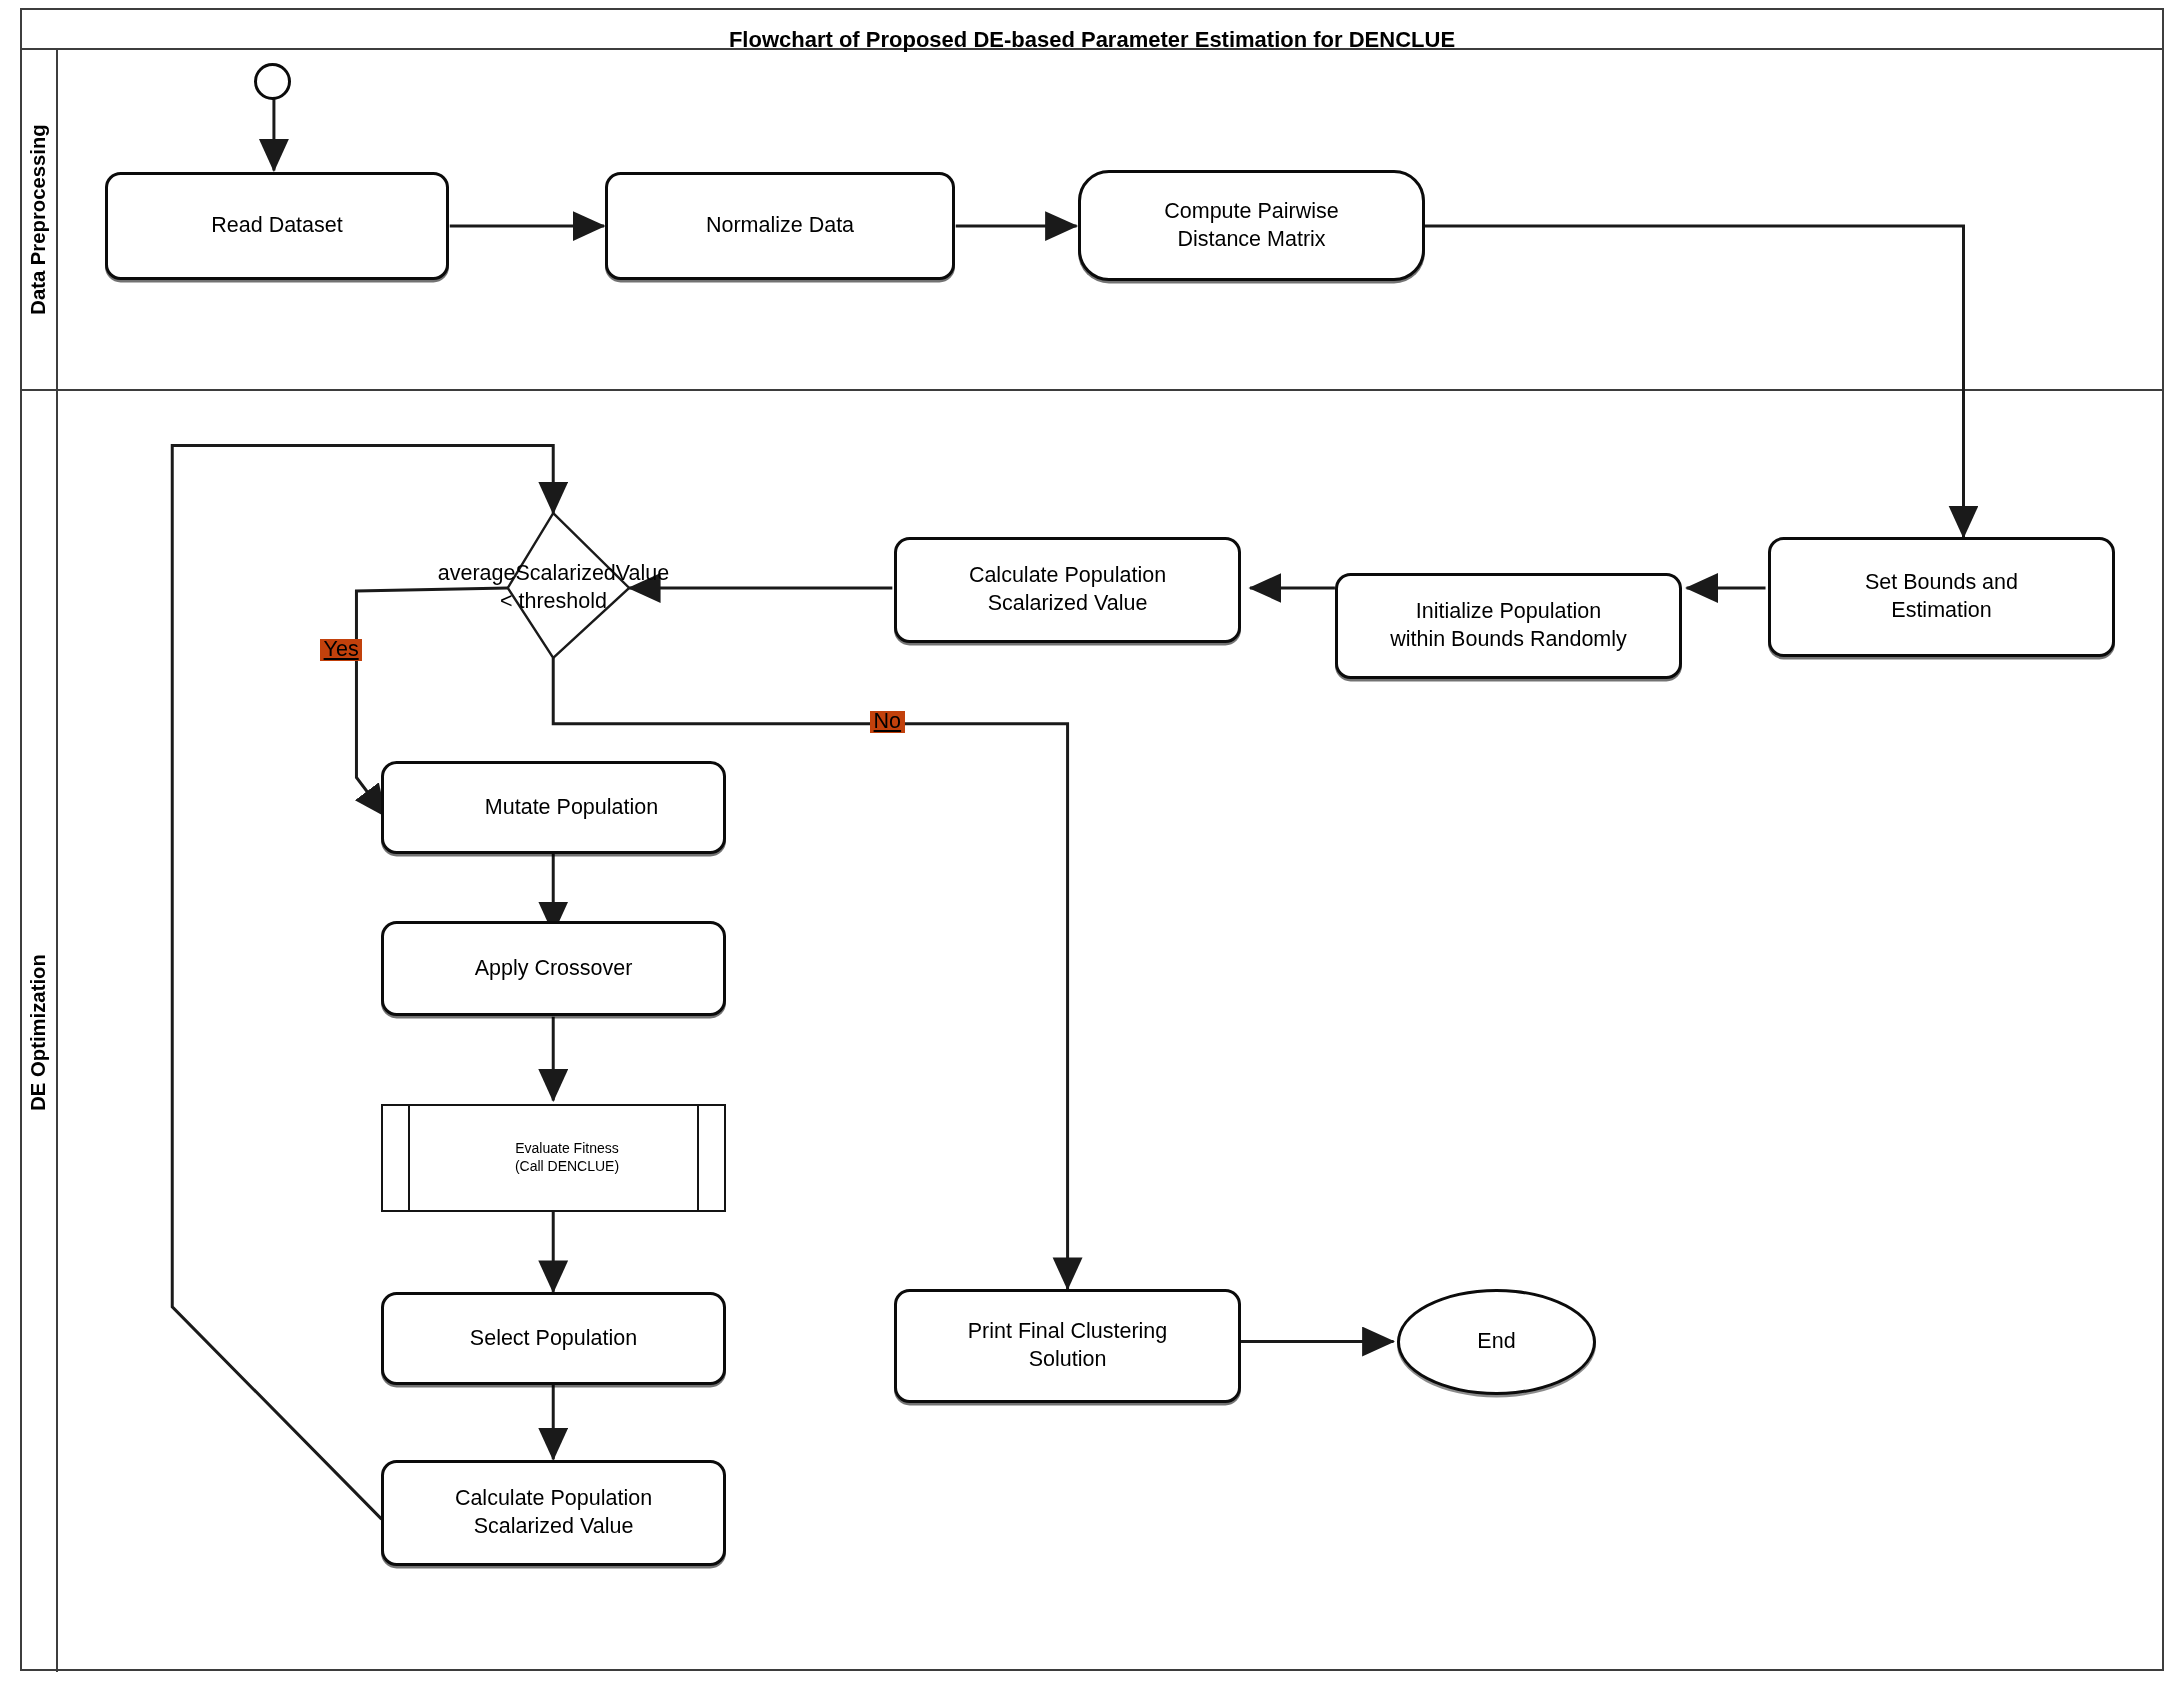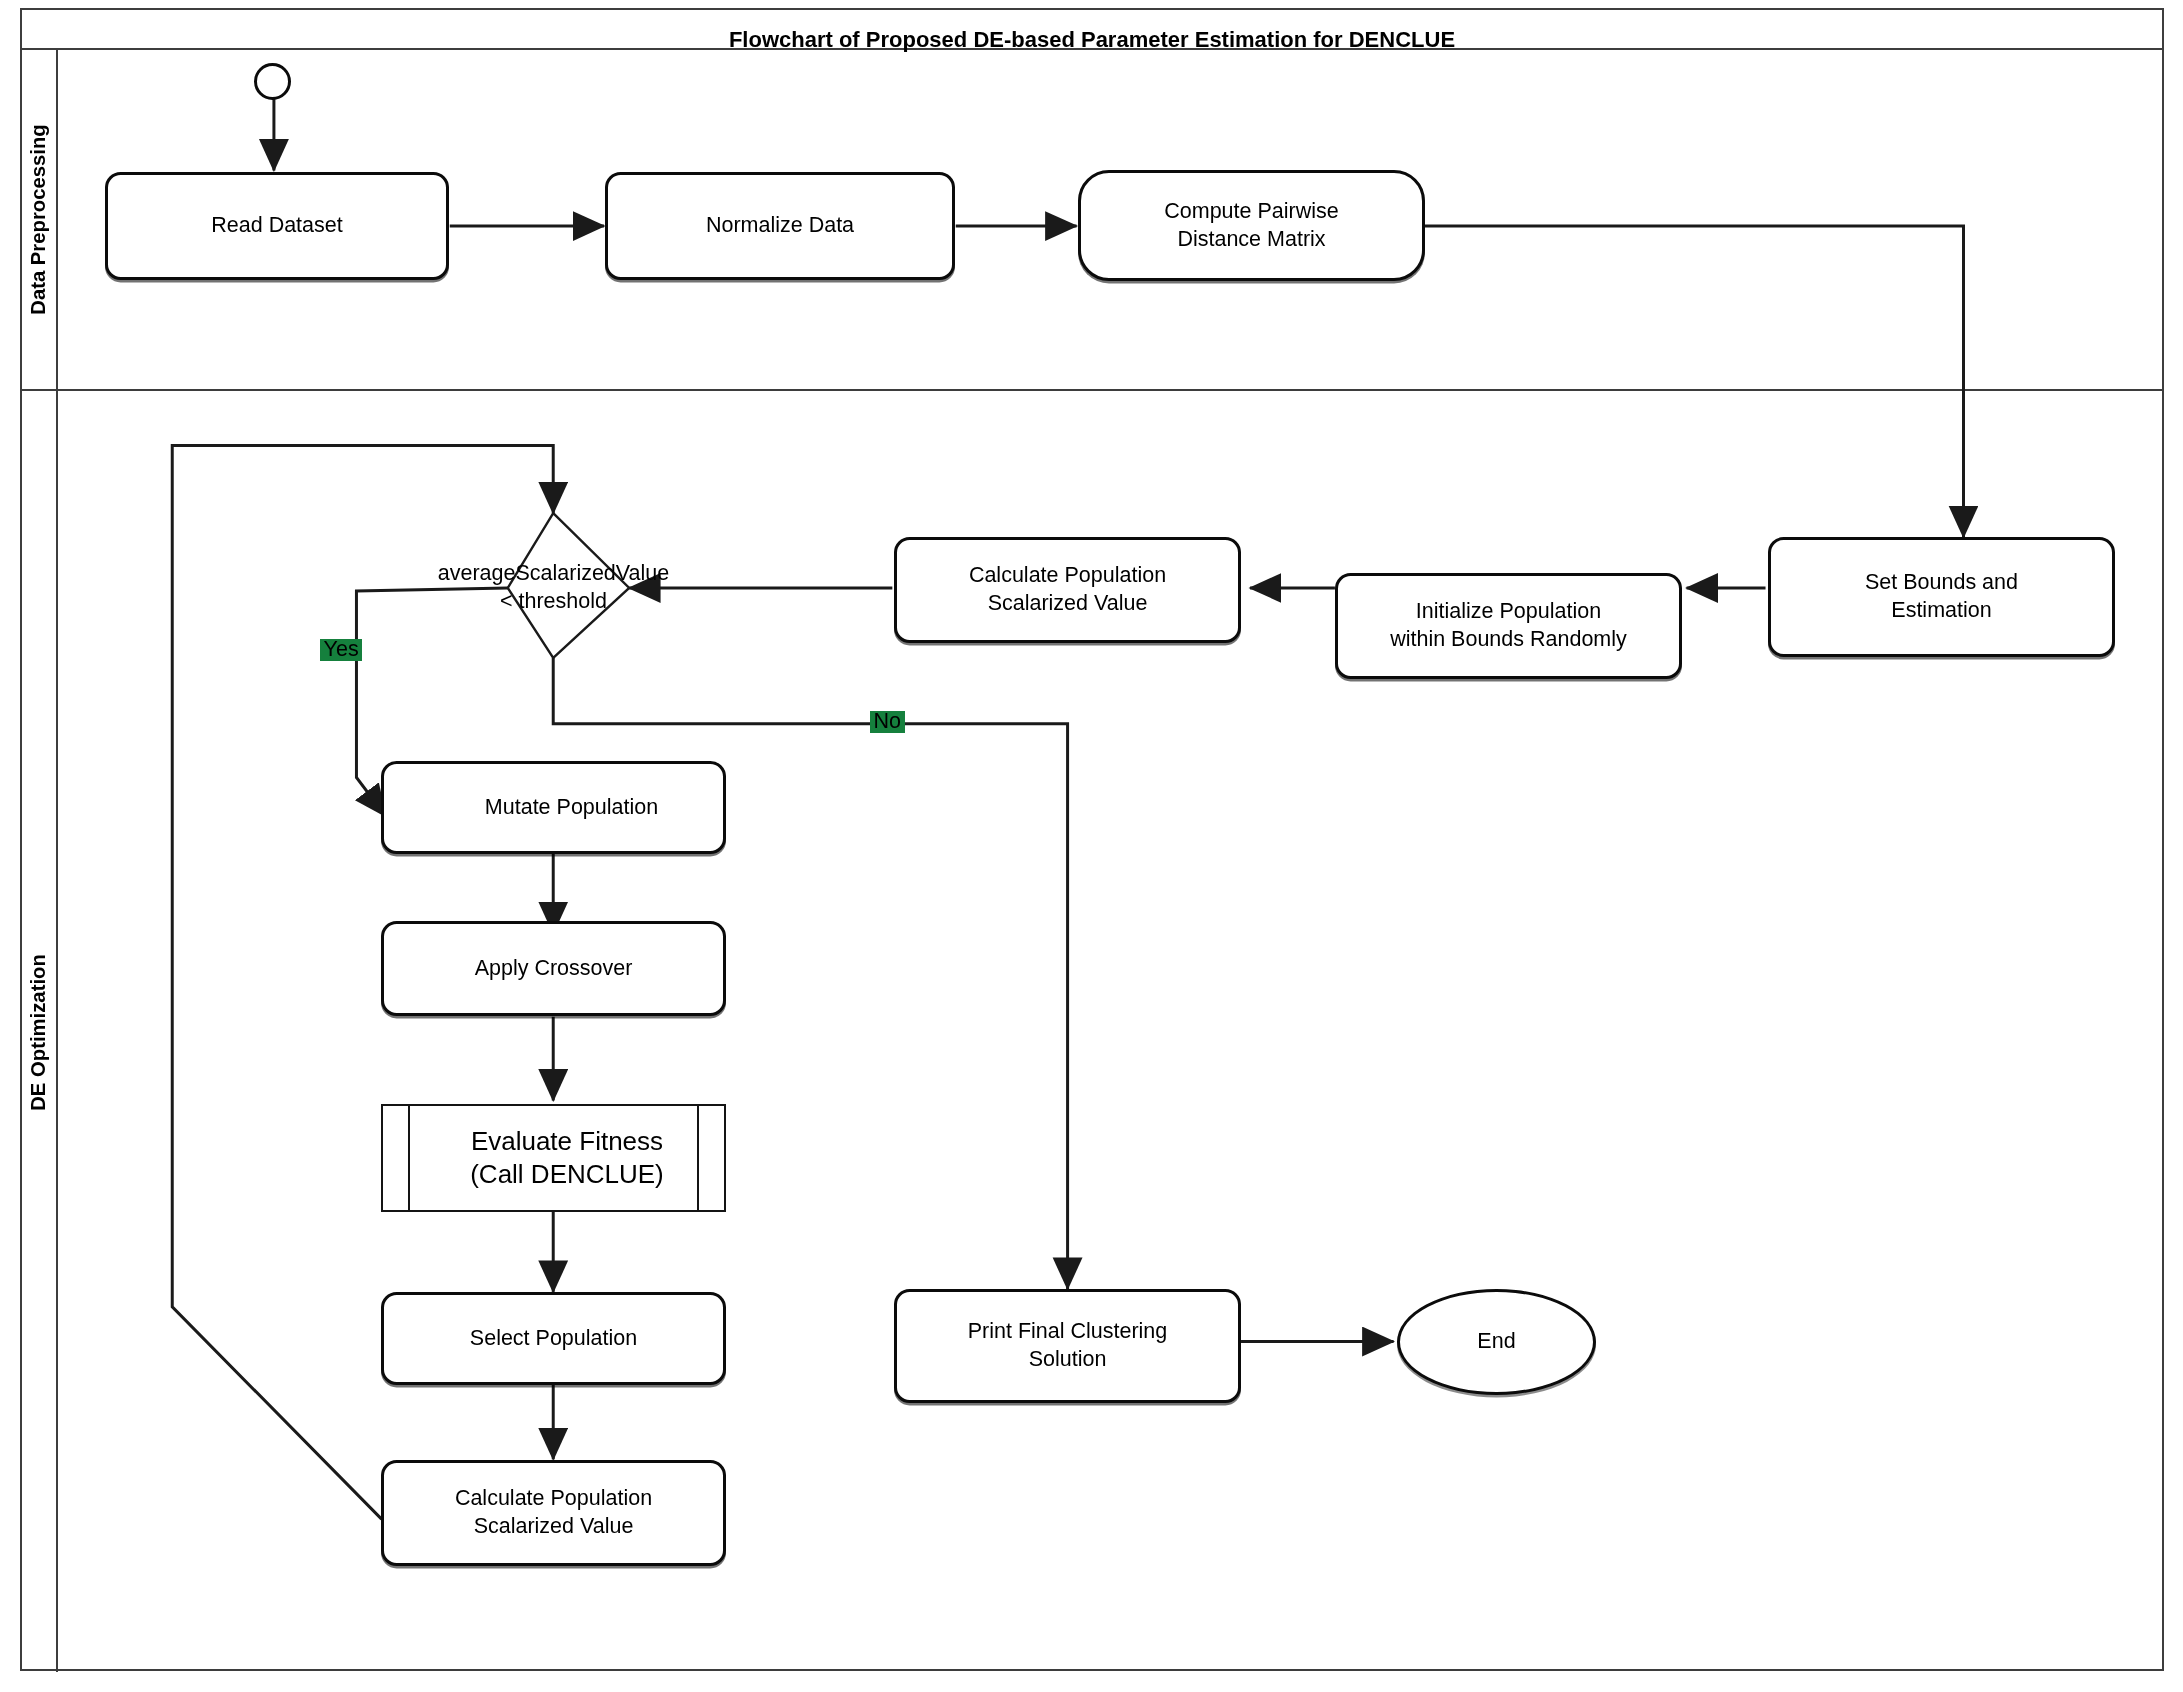--- a/index.html
+++ b/index.html
@@ -46,22 +46,22 @@
   .subproc .bar{
     position:absolute;top:0;bottom:0;width:2.4px;background:#141414;
   }
   .subproc .bar.l{left:25px;}
   .subproc .bar.r{right:25px;}
   .decision-label{
     position:absolute;display:flex;align-items:center;justify-content:center;
     text-align:center;color:#000;line-height:1.3;white-space:nowrap;
   }
   .edge-label{
-    position:absolute;color:#000;background:#15803d;padding:0 3.6px;
-    white-space:nowrap;line-height:1;
+    position:absolute;color:#000;background:#c2410c;padding:0 3.6px;
+    white-space:nowrap;line-height:1;text-decoration:underline;
   }
   .start-circle{
     position:absolute;box-sizing:border-box;border:3.6px solid #0b0b0b;border-radius:50%;
     background:#ffffff;
   }
 </style>
 </head>
 <body>
 
 <div id="root">
@@ -176,21 +176,21 @@
   <div class="edge-label" style="left:870px;top:711px;font-size:21.5px;">No</div>
 
   <div class="node proc" style="left:381px;top:761px;width:345px;height:93px;font-size:21.5px;padding-left:36px;">
     <span>Mutate Population</span>
   </div>
 
   <div class="node proc" style="left:381px;top:921px;width:345px;height:95px;font-size:21.5px;">
     <span>Apply Crossover</span>
   </div>
 
-  <div class="node subproc" style="left:381px;top:1104px;width:345px;height:108px;font-size:26px;position:absolute;padding-left:27px;">
+  <div class="node subproc" style="left:381px;top:1104px;width:345px;height:108px;font-size:14px;position:absolute;padding-left:27px;">
     <span class="bar l"></span>
     <span class="bar r"></span>
     <div>
       <div>Evaluate Fitness</div>
       <div>(Call DENCLUE)</div>
     </div>
   </div>
 
   <div class="node proc" style="left:381px;top:1292px;width:345px;height:93px;font-size:21.5px;">
     <span>Select Population</span>

